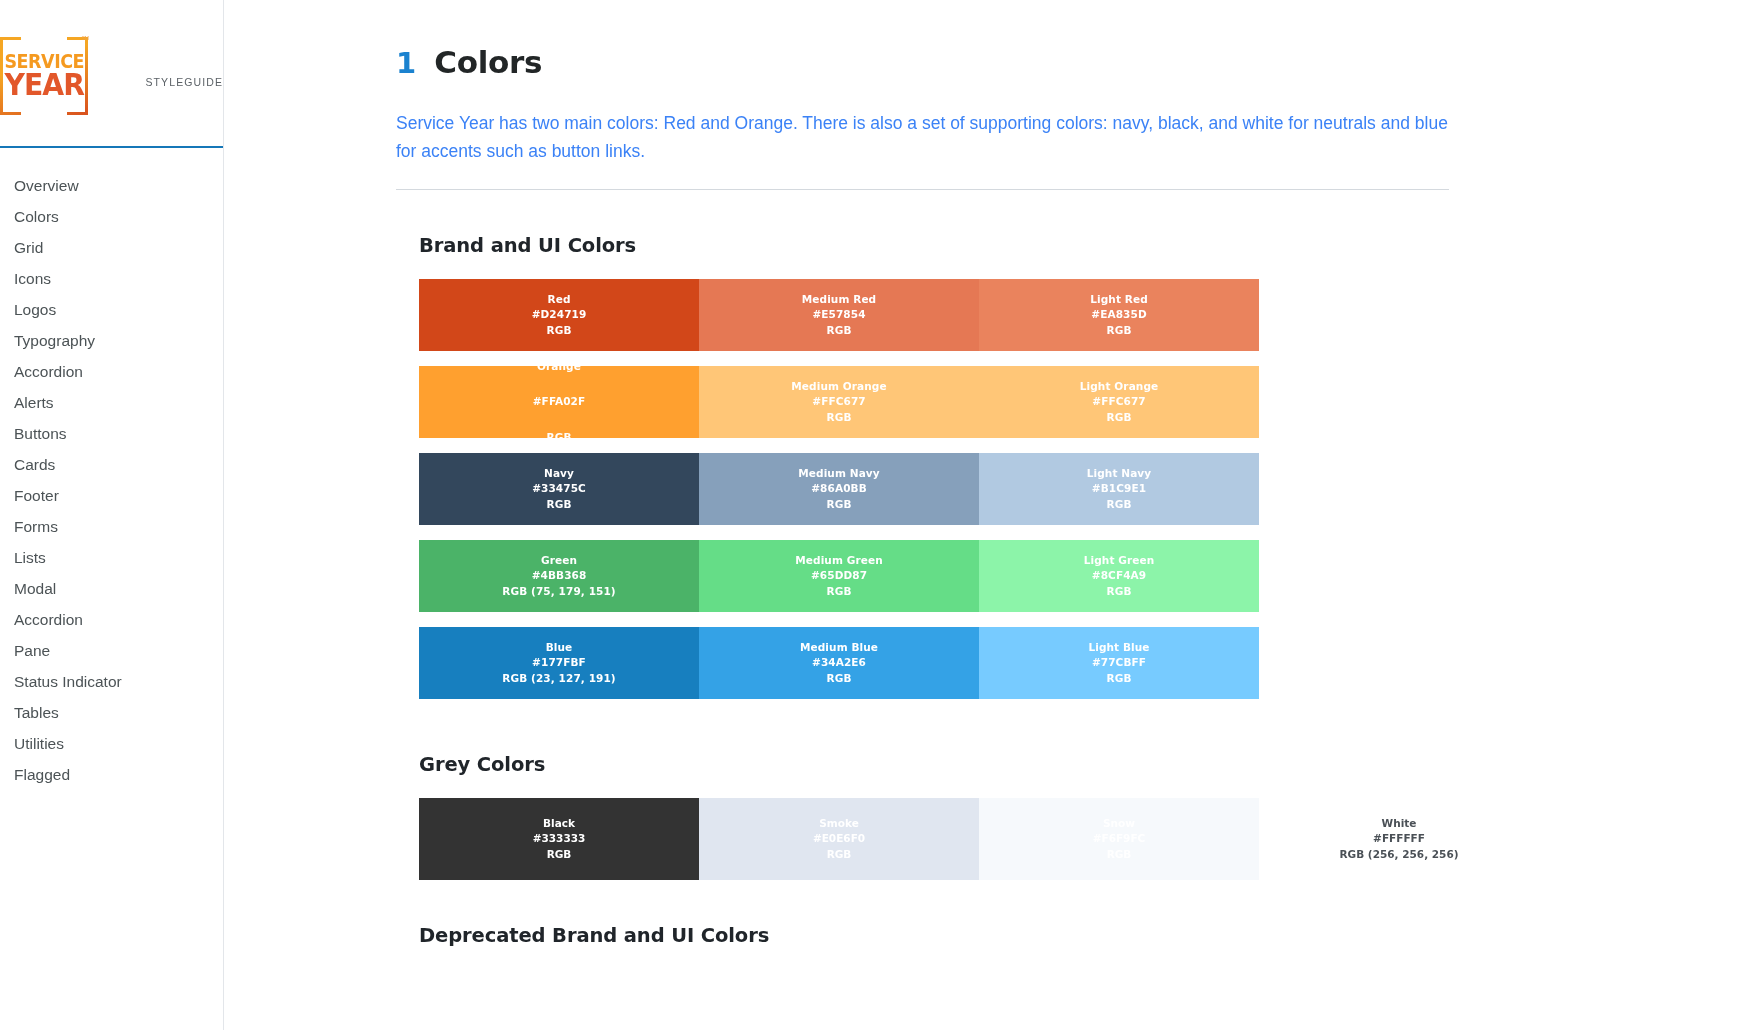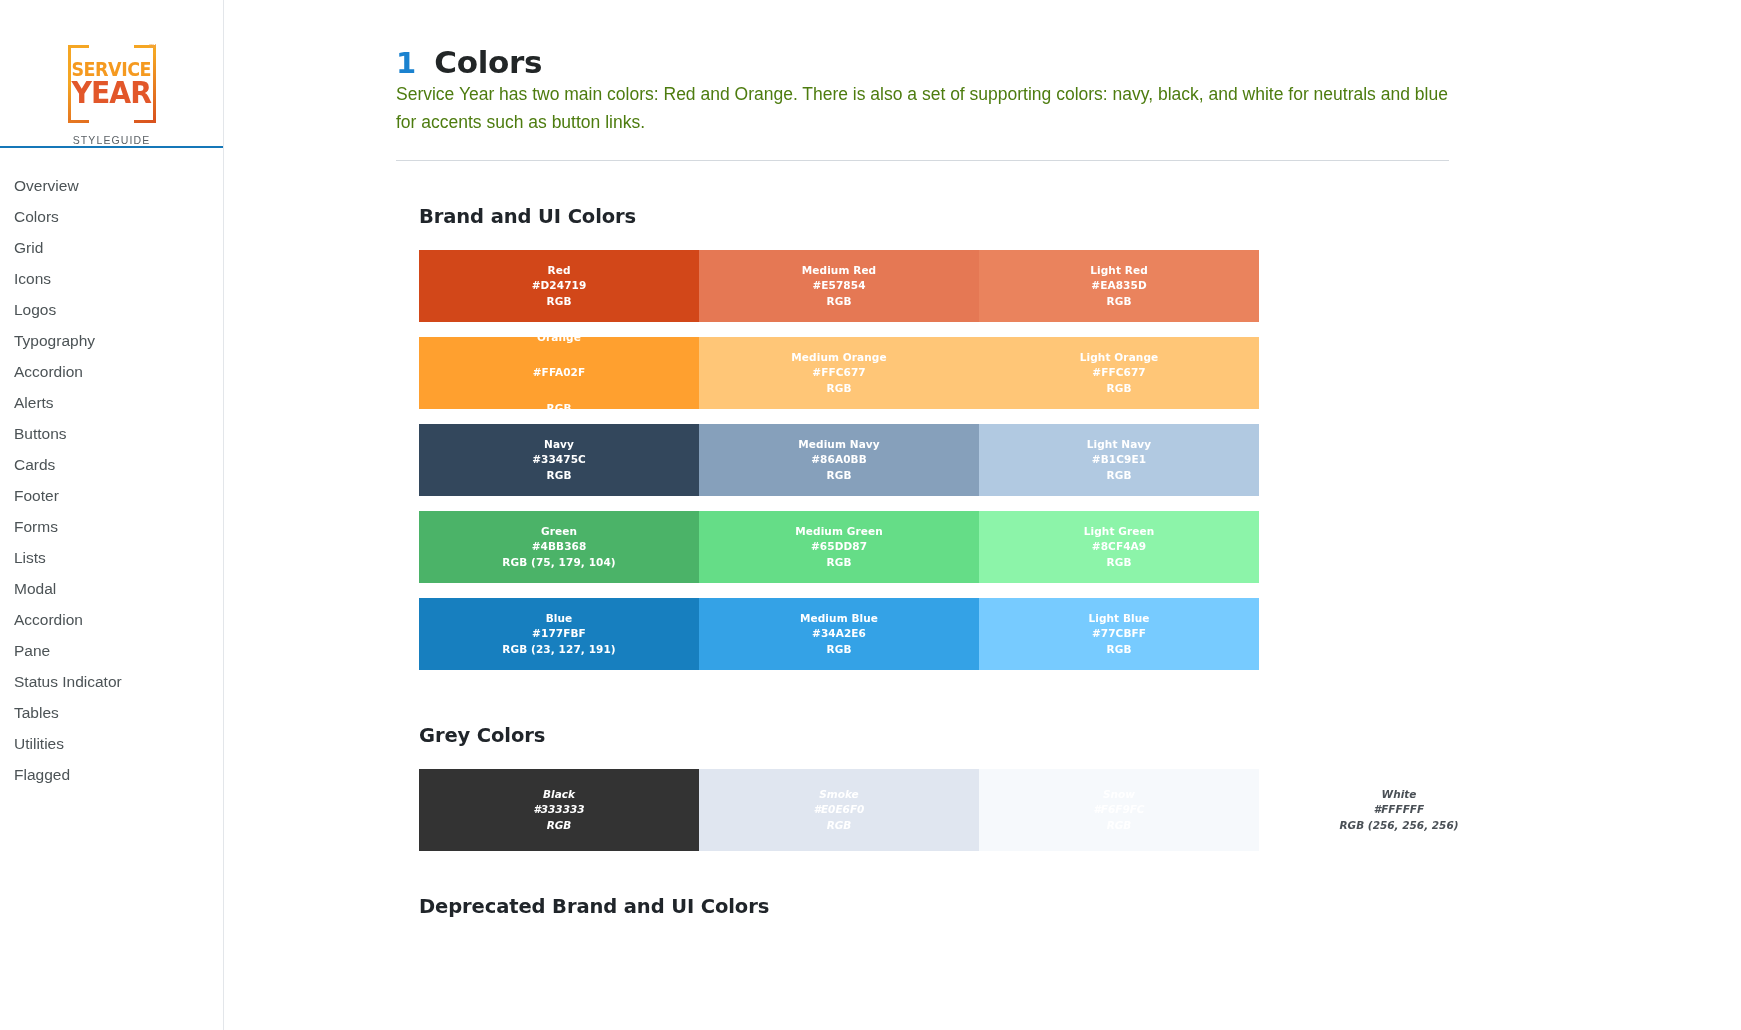--- a/index.html
+++ b/index.html
@@ -26,23 +26,23 @@
     background: #ffffff;
     border-right: 1px solid #e3e6ea;
     display: flex;
     flex-direction: column;
   }
 
   .brand {
     height: 148px;
     border-bottom: 2px solid #1577b8;
     display: flex;
-    flex-direction: column;
+    flex-direction: row;
     align-items: center;
-    justify-content: flex-end;
+    justify-content: space-between;
     padding-top: 6px;
   }
 
   .logo-mark {
     position: relative;
     width: 88px;
     height: 78px;
   }
 
   .logo-frame {
@@ -157,23 +157,24 @@
 
   .page-title {
     font-family: "DejaVu Sans", sans-serif;
     font-size: 31px;
     font-weight: 700;
     color: #222627;
     letter-spacing: -0.3px;
   }
 
   .intro {
+    margin-top: 29px;
     font-size: 17.5px;
     line-height: 28px;
-    color: #4d7c0f;
+    color: #3b82f6;
     max-width: 1060px;
   }
 
   .rule {
     margin-top: 24px;
     border-bottom: 1px solid #d4d9de;
     width: 1053px;
   }
 
   .section-title {
@@ -212,21 +213,20 @@
     line-height: 15.5px;
     letter-spacing: 0.1px;
   }
 
   .swatch-name, .swatch-hex, .swatch-rgb { display: block; }
 
   .grey-grid {
     margin-top: 22px;
     margin-left: 23px;
     width: 1120px;
-    font-style: italic;
   }
 
   .grey-row { display: flex; height: 82px; }
 
   .grey-swatch {
     width: 280px;
     height: 82px;
     display: flex;
     flex-direction: column;
     align-items: center;
@@ -344,21 +344,21 @@
             <div class="swatch" style="background: rgb(177, 201, 225); color: rgb(255, 255, 255);">
               <span class="swatch-name">Light Navy</span>
               <span class="swatch-hex">#B1C9E1</span>
               <span class="swatch-rgb">RGB</span>
             </div>
           </div>
           <div class="swatch-row">
             <div class="swatch" style="background: rgb(75, 179, 104); color: rgb(255, 255, 255);">
               <span class="swatch-name">Green</span>
               <span class="swatch-hex">#4BB368</span>
-              <span class="swatch-rgb">RGB (75, 179, 104)</span>
+              <span class="swatch-rgb">RGB (75, 179, 151)</span>
             </div>
             <div class="swatch" style="background: rgb(101, 221, 135); color: rgb(255, 255, 255);">
               <span class="swatch-name">Medium Green</span>
               <span class="swatch-hex">#65DD87</span>
               <span class="swatch-rgb">RGB</span>
             </div>
             <div class="swatch" style="background: rgb(140, 244, 169); color: rgb(255, 255, 255);">
               <span class="swatch-name">Light Green</span>
               <span class="swatch-hex">#8CF4A9</span>
               <span class="swatch-rgb">RGB</span>

